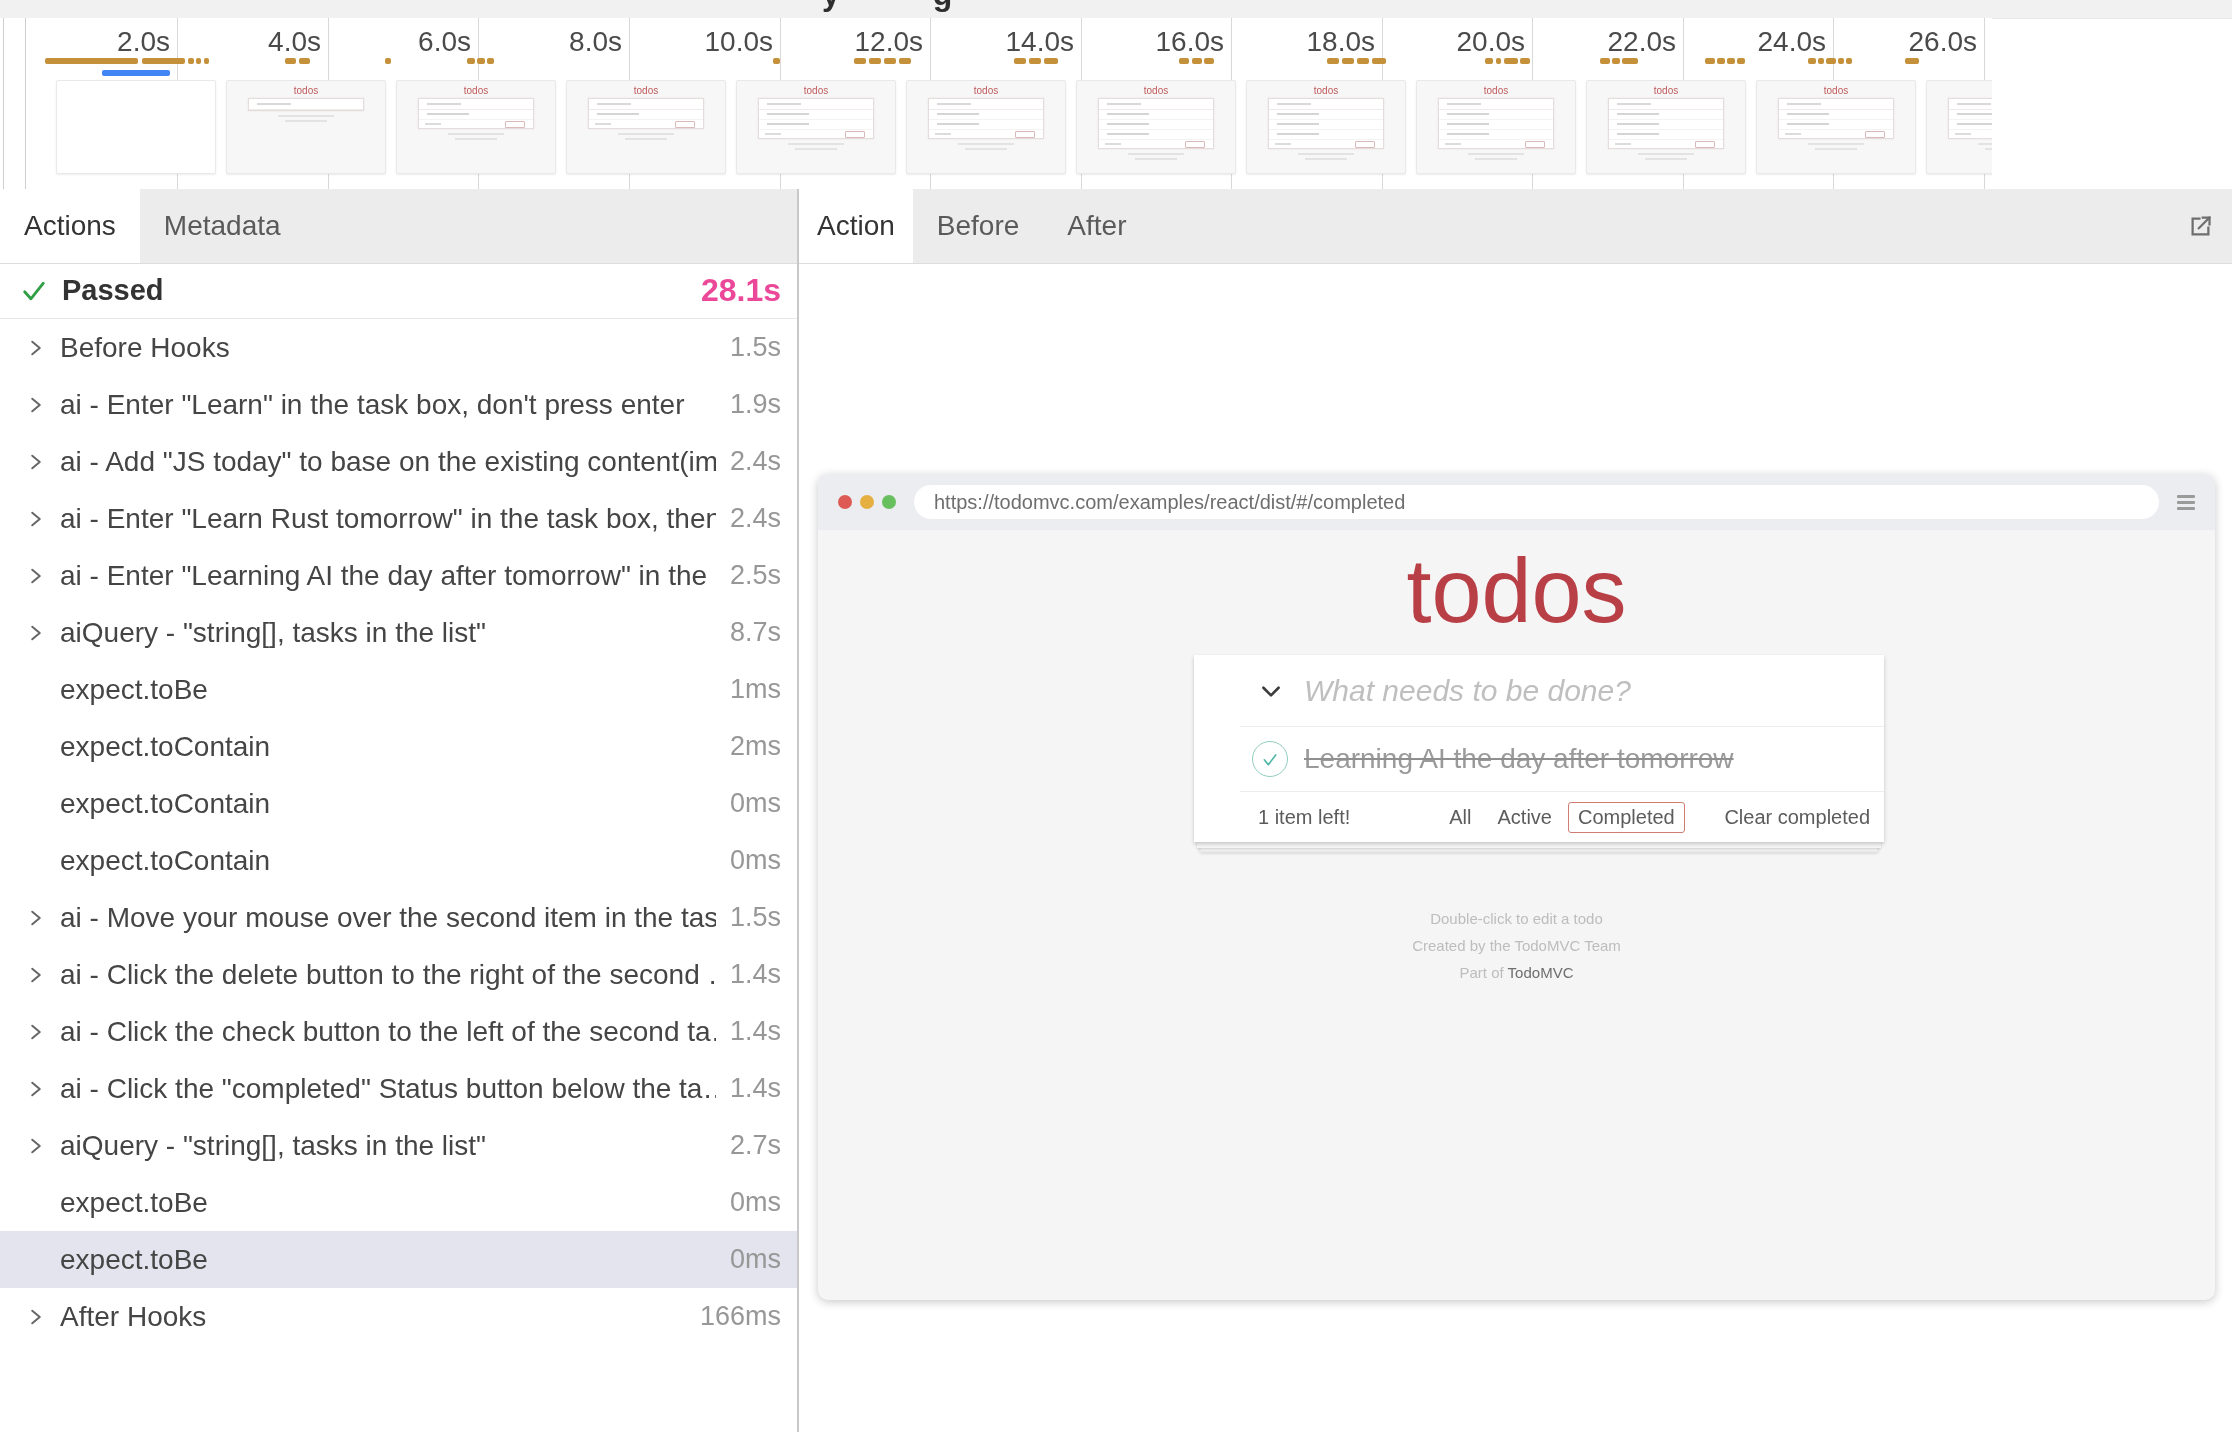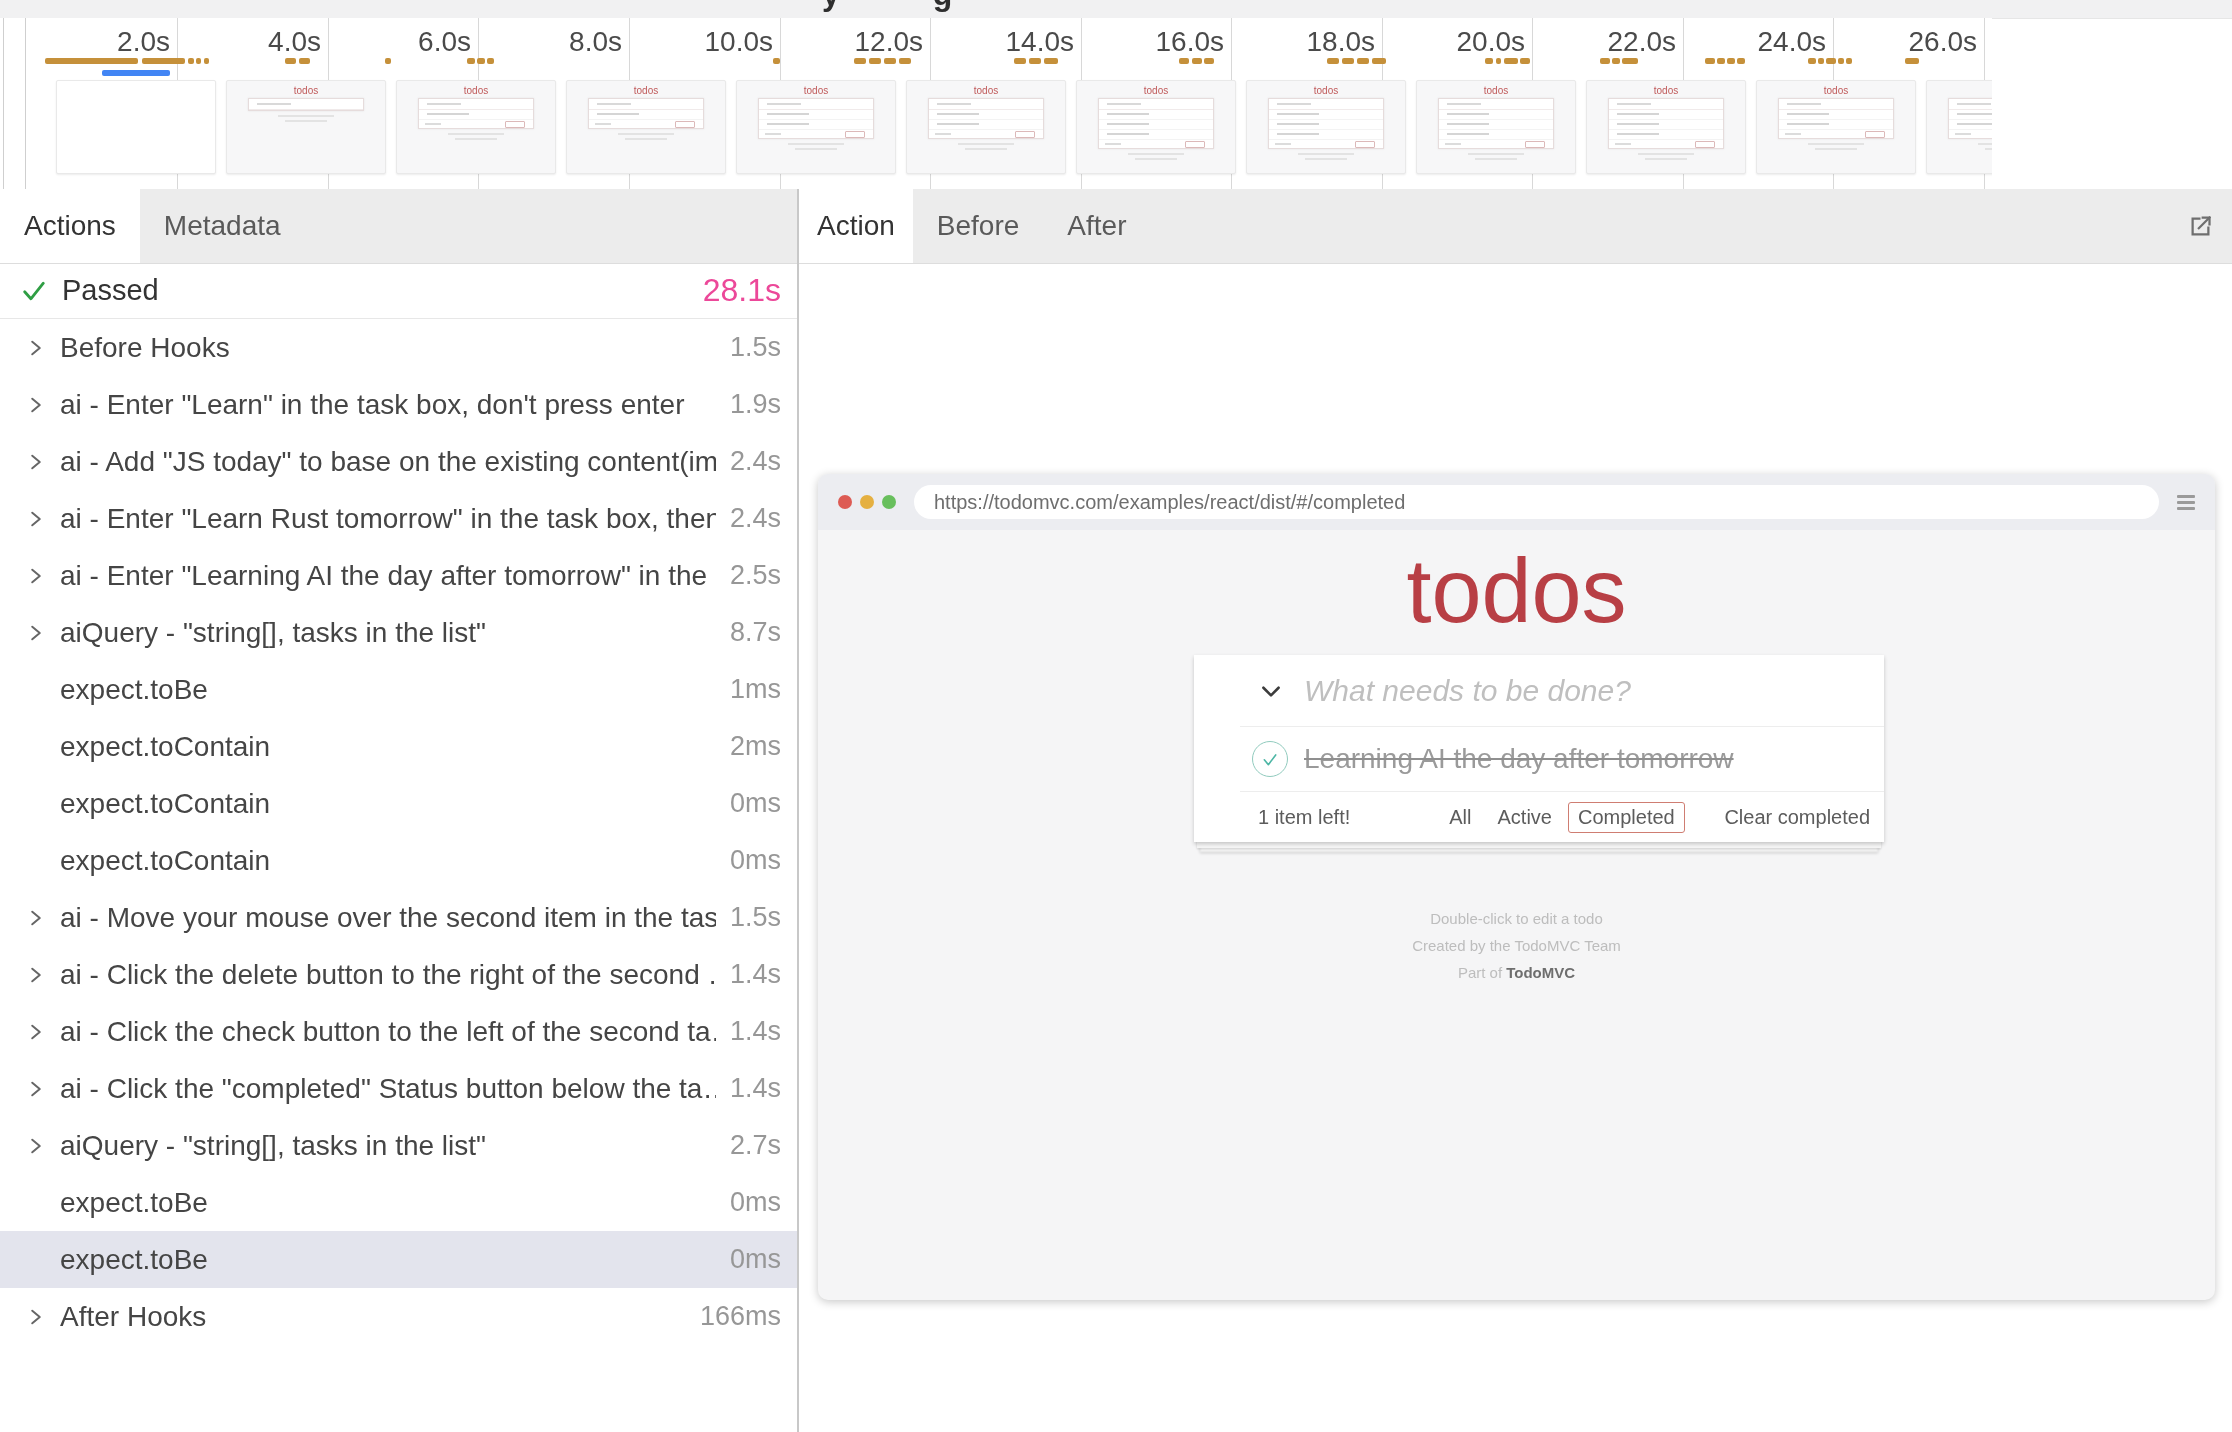--- a/index.html
+++ b/index.html
@@ -38,21 +38,21 @@
   .mini-foot::before{content:"";position:absolute;right:8px;top:1px;width:18px;height:5px;border:1px solid #dcb9b9;border-radius:1px;}
   .t-info{margin:4px auto 0;width:36%;height:2px;background:#e3e3e3;}
   .t-info.short{margin-top:3px;width:26%;}
   
   .tabbar{position:absolute;left:0;right:0;top:0;height:74px;background:#ececec;display:flex;align-items:stretch;border-bottom:1px solid #dddddd;}
   .tab{display:flex;align-items:center;padding:0 24px;font-size:28px;color:#5a5a5a;cursor:default;}
   .tab.selected{background:#fff;color:#333;}
   
   .lpanel{position:absolute;left:0;top:189px;width:797px;bottom:0;background:#fff;border-right:2px solid #c8c8c8;}
   .lbody{position:absolute;left:0;right:0;top:74px;bottom:0;overflow:hidden;}
-  .status-row{height:55px;display:flex;align-items:center;padding:0 16px 0 20px;border-bottom:1px solid #e7e7e7;}
+  .status-row{height:55px;display:flex;align-items:center;padding:0 16px 0 20px;border-bottom:1px solid #e7e7e7;font-weight:bold;}
   .status-row .slabel{font-size:29px;color:#333;margin-left:14px;}
   .status-row .sdur{margin-left:auto;font-size:32px;color:#ec4899;}
   .row{height:57px;display:flex;align-items:center;padding:0 16px 0 26px;}
   .row.selected{background:#e3e4ed;}
   .chevbox{width:34px;flex:0 0 34px;display:flex;align-items:center;}
   .chevbox svg{visibility:hidden;}
   .row.chev .chevbox svg{visibility:visible;}
   .row .lab{flex:1;font-size:28px;color:#454545;white-space:nowrap;overflow:hidden;}
   .row .dur{margin-left:14px;font-size:27px;color:#979797;white-space:nowrap;}
   
@@ -79,21 +79,21 @@
   .todorow{height:64px;display:flex;align-items:center;border-bottom:1px solid #ededed;}
   .ccircle{width:34px;height:34px;flex:0 0 34px;margin-left:12px;border:1px solid #91cbbe;border-radius:50%;display:flex;align-items:center;justify-content:center;}
   .todotext{margin-left:16px;font-size:28px;font-weight:300;color:#9a9a9a;text-decoration:line-through;text-decoration-color:#8f8f8f;}
   .footrow{height:50px;position:relative;display:flex;align-items:center;font-size:20px;color:#5c5c5c;}
   .count{position:absolute;left:18px;}
   .filters{margin:0 auto;display:flex;gap:6px;align-items:center;}
   .filter{padding:3px 9px;border:1px solid transparent;border-radius:3px;}
   .filter.selected{border-color:#cf7d72;}
   .clear{position:absolute;right:14px;}
   .infotext{position:absolute;top:375px;left:0;width:100%;text-align:center;font-size:15px;color:#bdbdbd;line-height:27px;}
-  .infotext .brand{font-weight:700;color:#6e6e6e;text-align:right;}
+  .infotext .brand{font-weight:400;color:#6e6e6e;text-align:right;}
 </style>
 </head>
 <body>
 
 <div class="topstrip">
   <span class="clip">y g</span>
 </div>
 
 <div class="timeline">
   <div class="layer">

